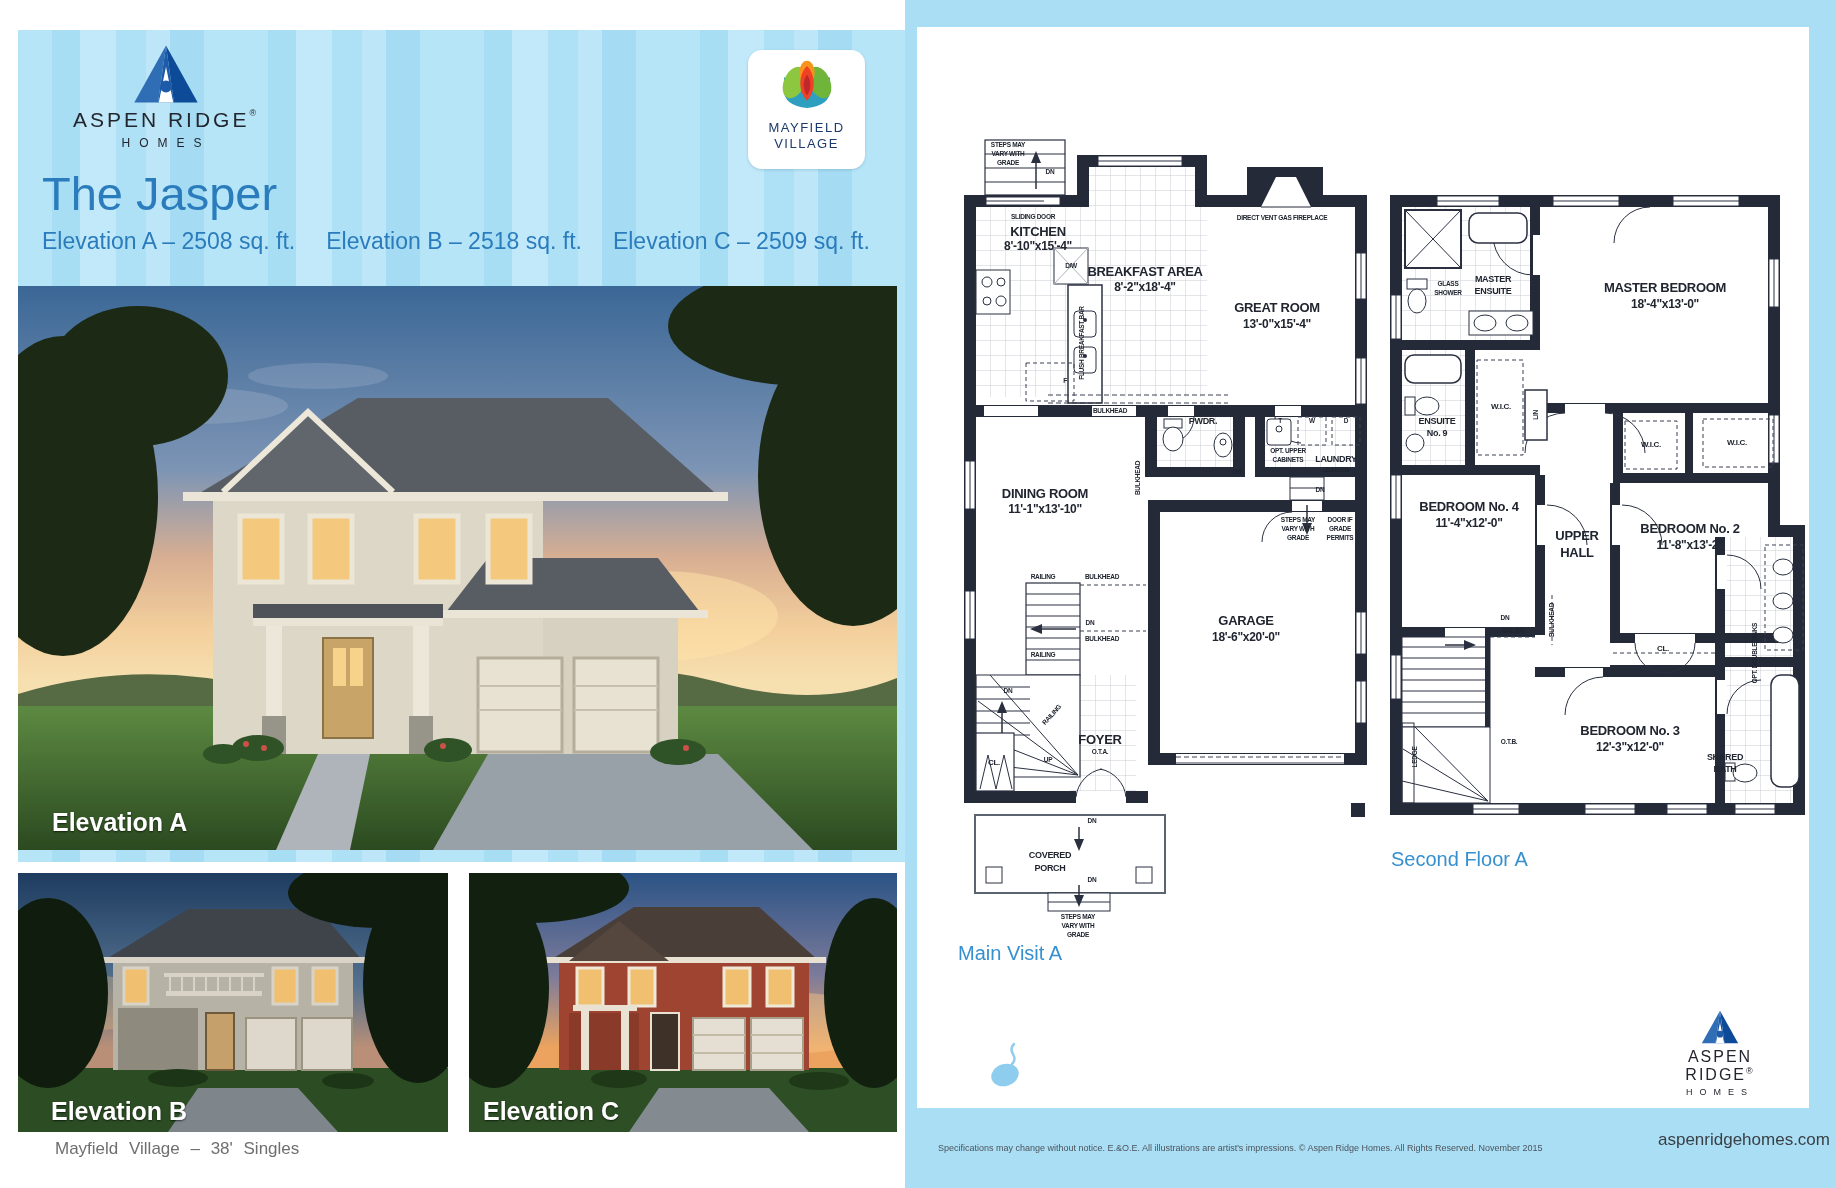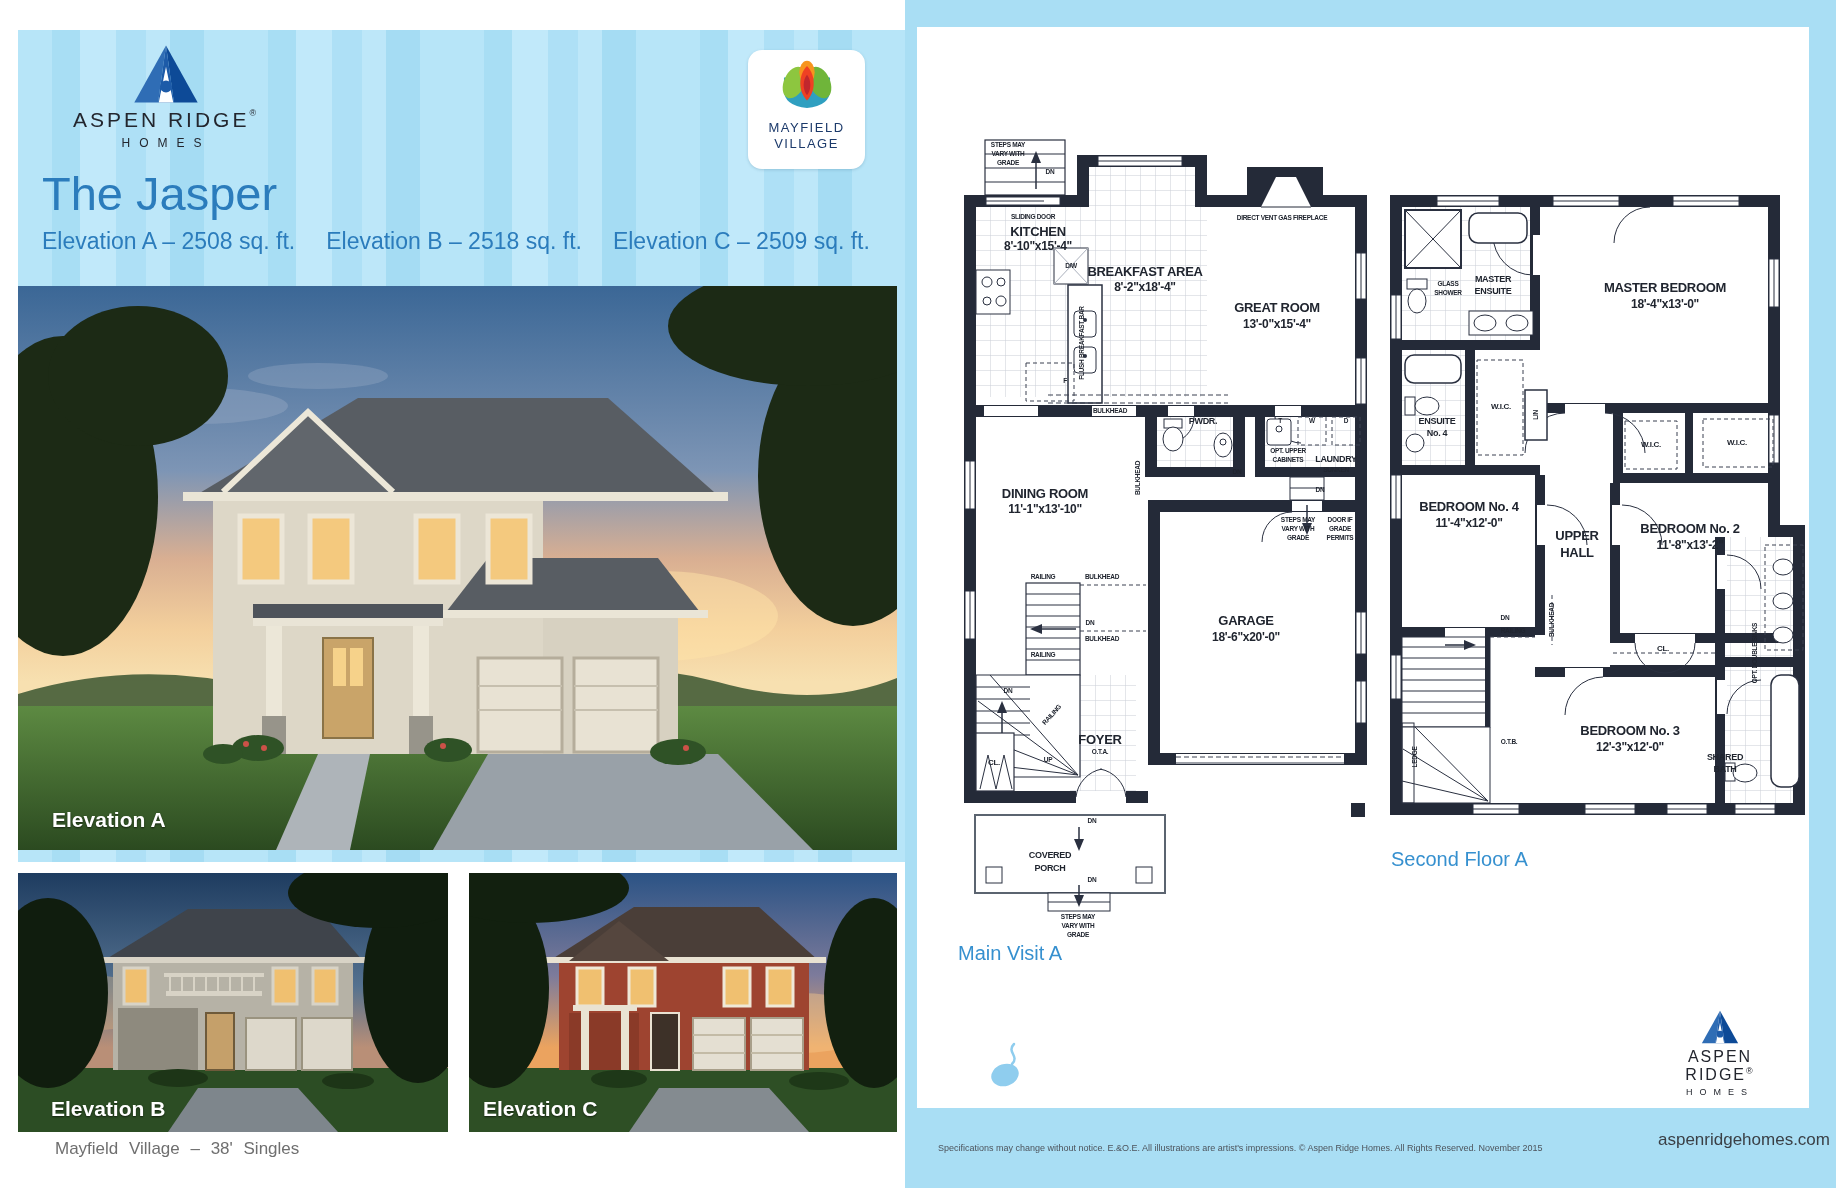--- a/index.html
+++ b/index.html
@@ -16,21 +16,21 @@
   .ar-name{font-size:21px;letter-spacing:3px;color:#23262e;font-weight:400;}
   .ar-homes{font-size:12px;letter-spacing:9px;color:#23262e;margin-top:4px;}
   .reg{font-size:9px;vertical-align:top;}
   #page-title{left:42px;top:166px;font-size:47px;color:#2b7cbc;font-weight:400;letter-spacing:0px;}
   #subtitle{left:42px;top:228px;display:flex;gap:31px;font-size:23px;color:#2b7cbc;}
   #mv-box{left:748px;top:50px;width:117px;height:119px;background:#ffffff;border-radius:14px;
           box-shadow:0 1px 3px rgba(60,110,140,.25);text-align:center;}
   .mv-text{font-size:13px;letter-spacing:1.5px;color:#1c3a6b;line-height:16px;font-weight:400;}
   .photo{position:absolute;overflow:hidden;}
   .photo svg{position:absolute;left:0;top:0;}
-  .elev-label{position:absolute;color:#ffffff;font-weight:bold;font-size:21px;
+  .elev-label{position:absolute;color:#ffffff;font-weight:bold;font-size:25px;
               text-shadow:0 1px 2px rgba(0,0,0,.6);}
   #footer-left{left:55px;top:1139px;font-size:17px;color:#6f6f6f;word-spacing:6px;}
   
   #right-page{left:905px;top:0;width:931px;height:1188px;background:#a9def4;}
   #white-panel{left:917px;top:27px;width:892px;height:1081px;background:#ffffff;}
   .plan{position:absolute;}
   .plan svg{position:absolute;left:0;top:0;}
   .lbl{position:absolute;transform:translate(-50%,-50%);white-space:nowrap;color:#20252f;
        font-weight:bold;text-align:center;letter-spacing:-0.3px;line-height:1;}
   .rm{font-size:13px;}
@@ -619,21 +619,21 @@
       <ellipse cx="360" cy="598" rx="12" ry="9" fill="#ffffff" stroke="#2a3040"></ellipse>
     </svg>
 
     <span class="lbl xs" style="left:63px;top:109px">GLASS</span>
     <span class="lbl xs" style="left:63px;top:118px">SHOWER</span>
     <span class="lbl sm2" style="left:108px;top:104px">MASTER</span>
     <span class="lbl sm2" style="left:108px;top:116px">ENSUITE</span>
     <span class="lbl rm" style="left:280px;top:112px">MASTER BEDROOM</span>
     <span class="lbl dim" style="left:280px;top:129px">18'-4"x13'-0"</span>
     <span class="lbl sm2" style="left:52px;top:246px">ENSUITE</span>
-    <span class="lbl sm2" style="left:52px;top:258px">No. 4</span>
+    <span class="lbl sm2" style="left:52px;top:258px">No. 9</span>
     <span class="lbl sm" style="left:116px;top:232px">W.I.C.</span>
     <span class="lbl xs vert" style="left:151px;top:240px">LIN</span>
     <span class="lbl sm" style="left:266px;top:270px">W.I.C.</span>
     <span class="lbl sm" style="left:352px;top:268px">W.I.C.</span>
     <span class="lbl rm" style="left:84px;top:331px">BEDROOM No. 4</span>
     <span class="lbl dim" style="left:84px;top:348px">11'-4"x12'-0"</span>
     <span class="lbl rm" style="left:192px;top:360px">UPPER</span>
     <span class="lbl rm" style="left:192px;top:377px">HALL</span>
     <span class="lbl rm" style="left:305px;top:353px">BEDROOM No. 2</span>
     <span class="lbl dim" style="left:305px;top:370px">11'-8"x13'-2"</span>

